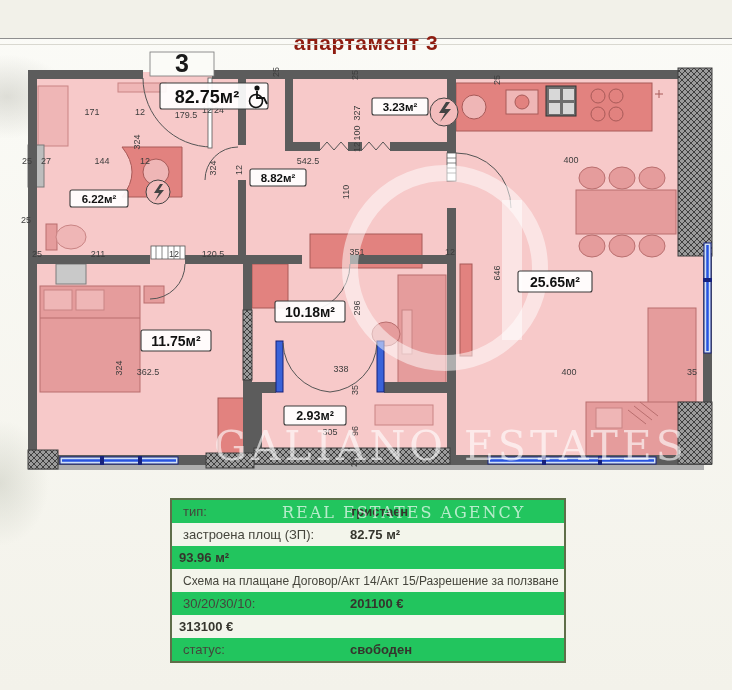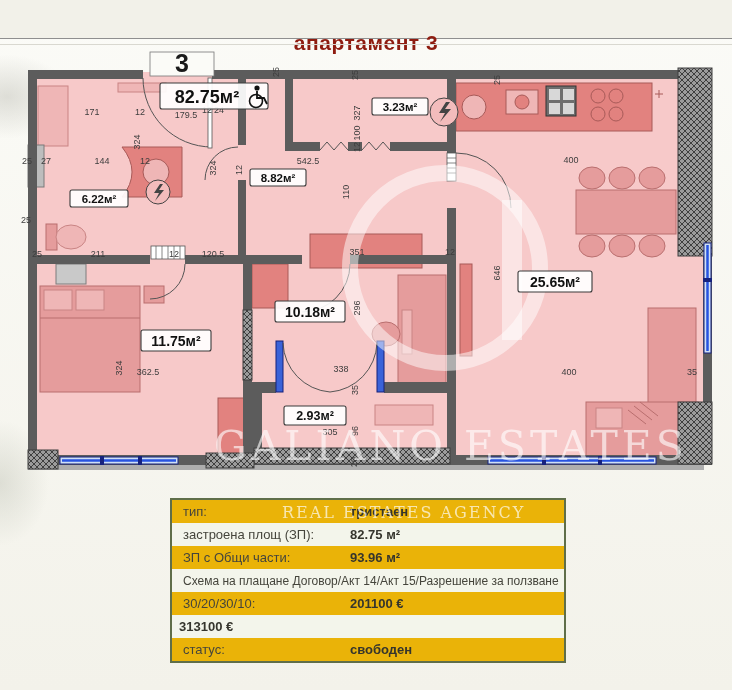--- a/index.html
+++ b/index.html
@@ -44,21 +44,21 @@
     white-space:nowrap;
   }
   .wm-brand{left:214px;top:422px;font-size:41px;letter-spacing:4px;}
   .wm-tag{left:282px;top:503px;font-size:16px;letter-spacing:2px;color:rgba(255,255,255,.68);}
   .details{
     position:absolute;left:170px;top:498px;width:392px;z-index:4;
     border:2px solid #5f6e49;background:#f3f5eb;
     font-size:13px;color:#45453c;
   }
   .drow{display:flex;align-items:center;height:23px;}
-  .drow.alt{background:#eab308;}
+  .drow.alt{background:#22c55e;}
   .dlabel{width:160px;padding-left:11px;flex:none;}
   .dvalue{font-weight:bold;color:#35352d;padding-left:7px;}
   .drow.full .dlabel{width:auto;padding-right:4px;white-space:nowrap;font-size:12px;}
 </style>
 </head>
 <body>
 
 <div class="bg-smudge"></div>
 
 <div class="header">
@@ -338,21 +338,20 @@
 <div class="details">
   <div class="drow alt">
     <span class="dlabel">тип:</span>
     <span class="dvalue">тристаен</span>
   </div>
   <div class="drow">
     <span class="dlabel">застроена площ (ЗП):</span>
     <span class="dvalue">82.75 м²</span>
   </div>
   <div class="drow alt">
-    <span class="dlabel">ЗП с Общи части:</span>
     <span class="dvalue">93.96 м²</span>
   </div>
   <div class="drow full">
     <span class="dlabel">Схема на плащане Договор/Акт 14/Акт 15/Разрешение за ползване</span>
   </div>
   <div class="drow alt">
     <span class="dlabel">30/20/30/10:</span>
     <span class="dvalue">201100 €</span>
   </div>
   <div class="drow">

